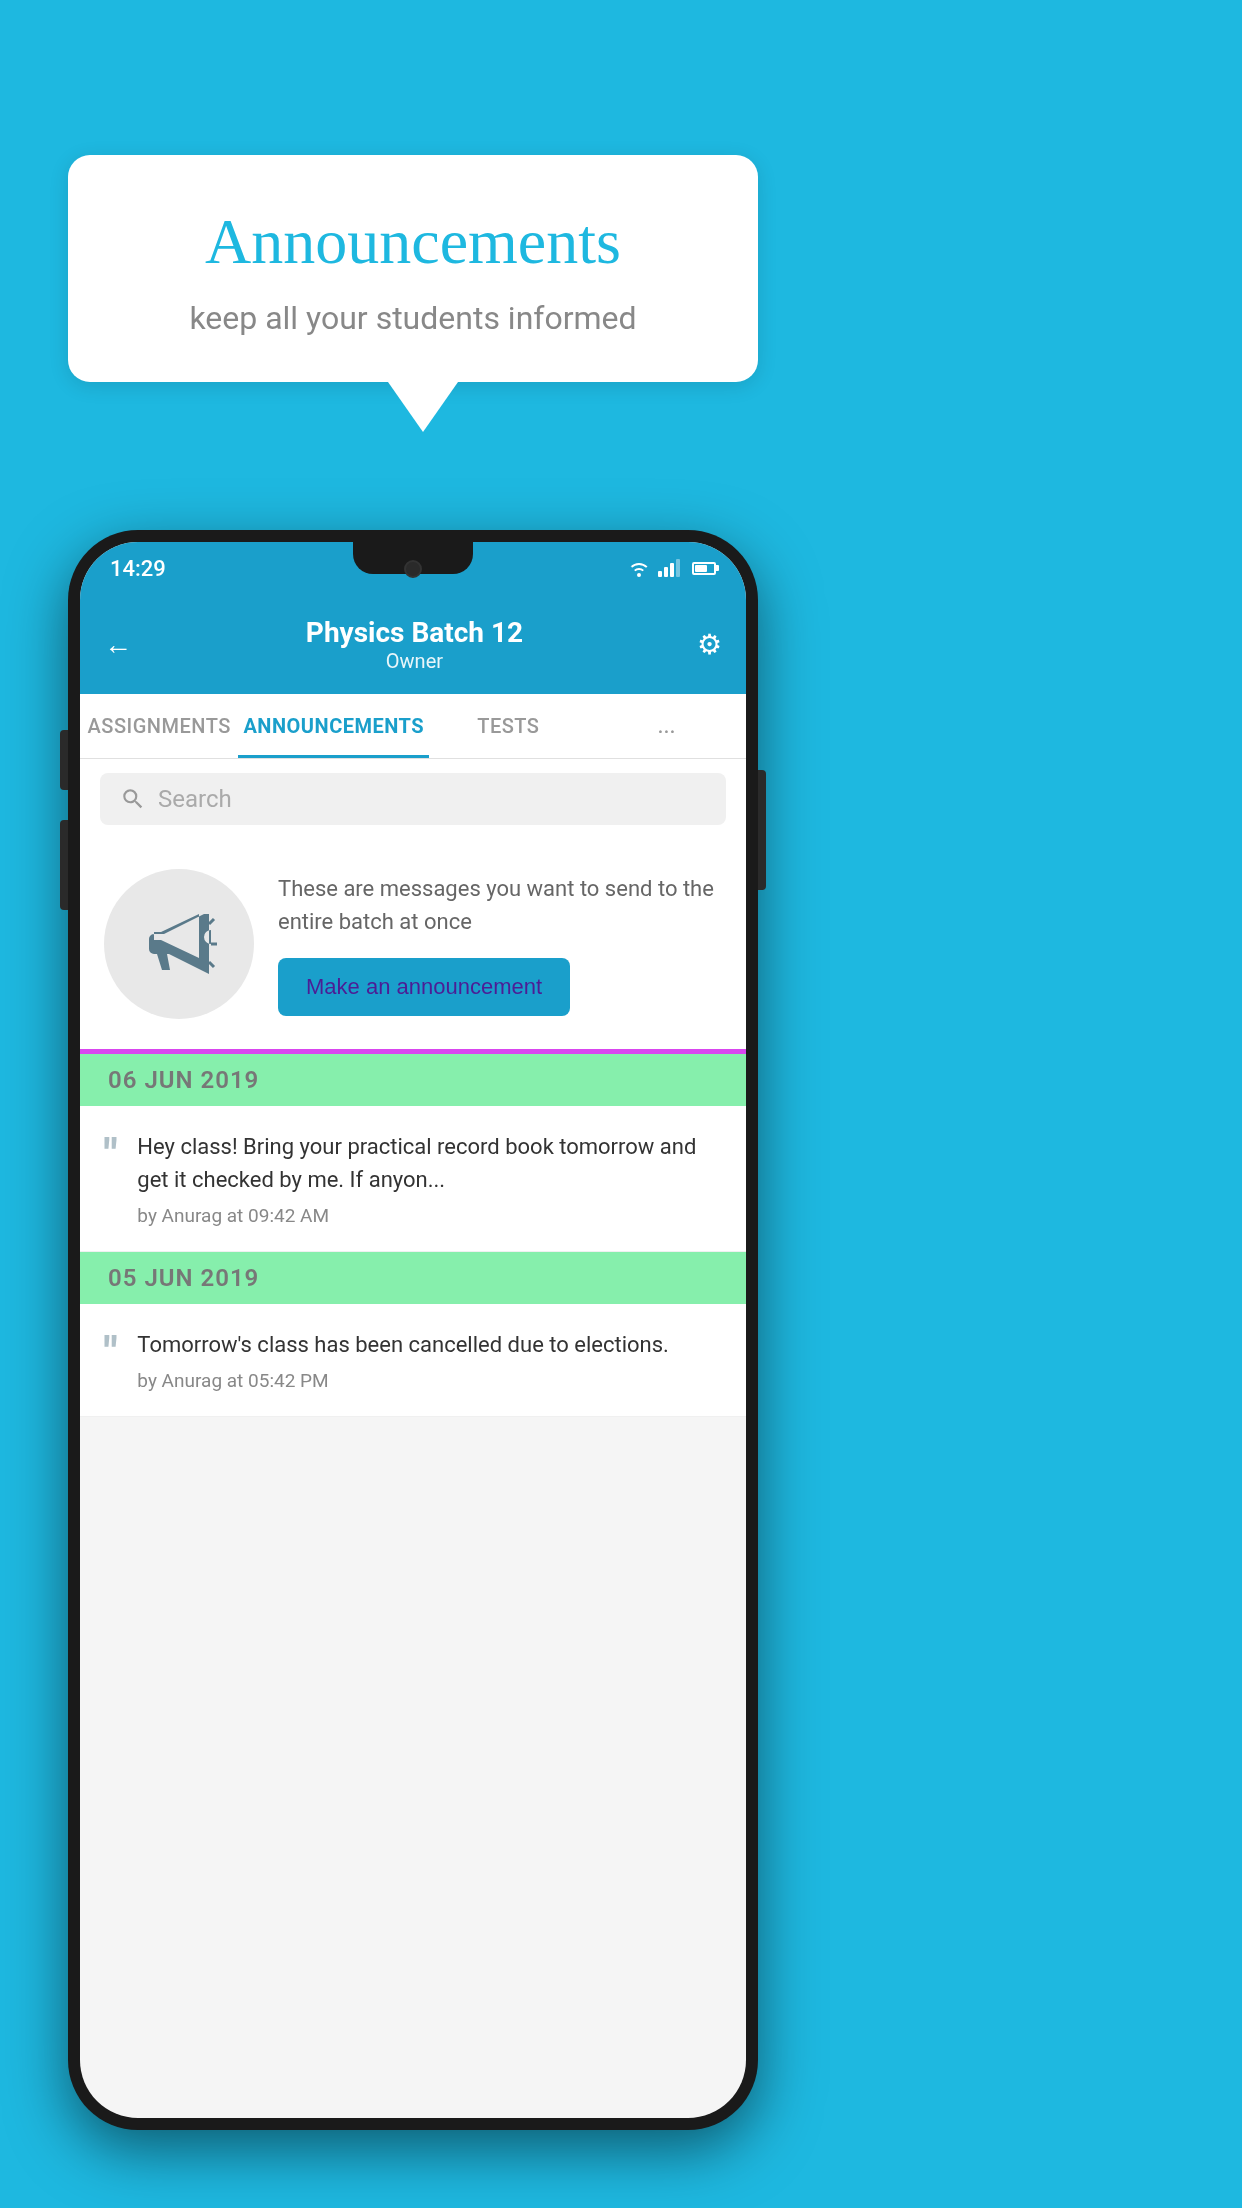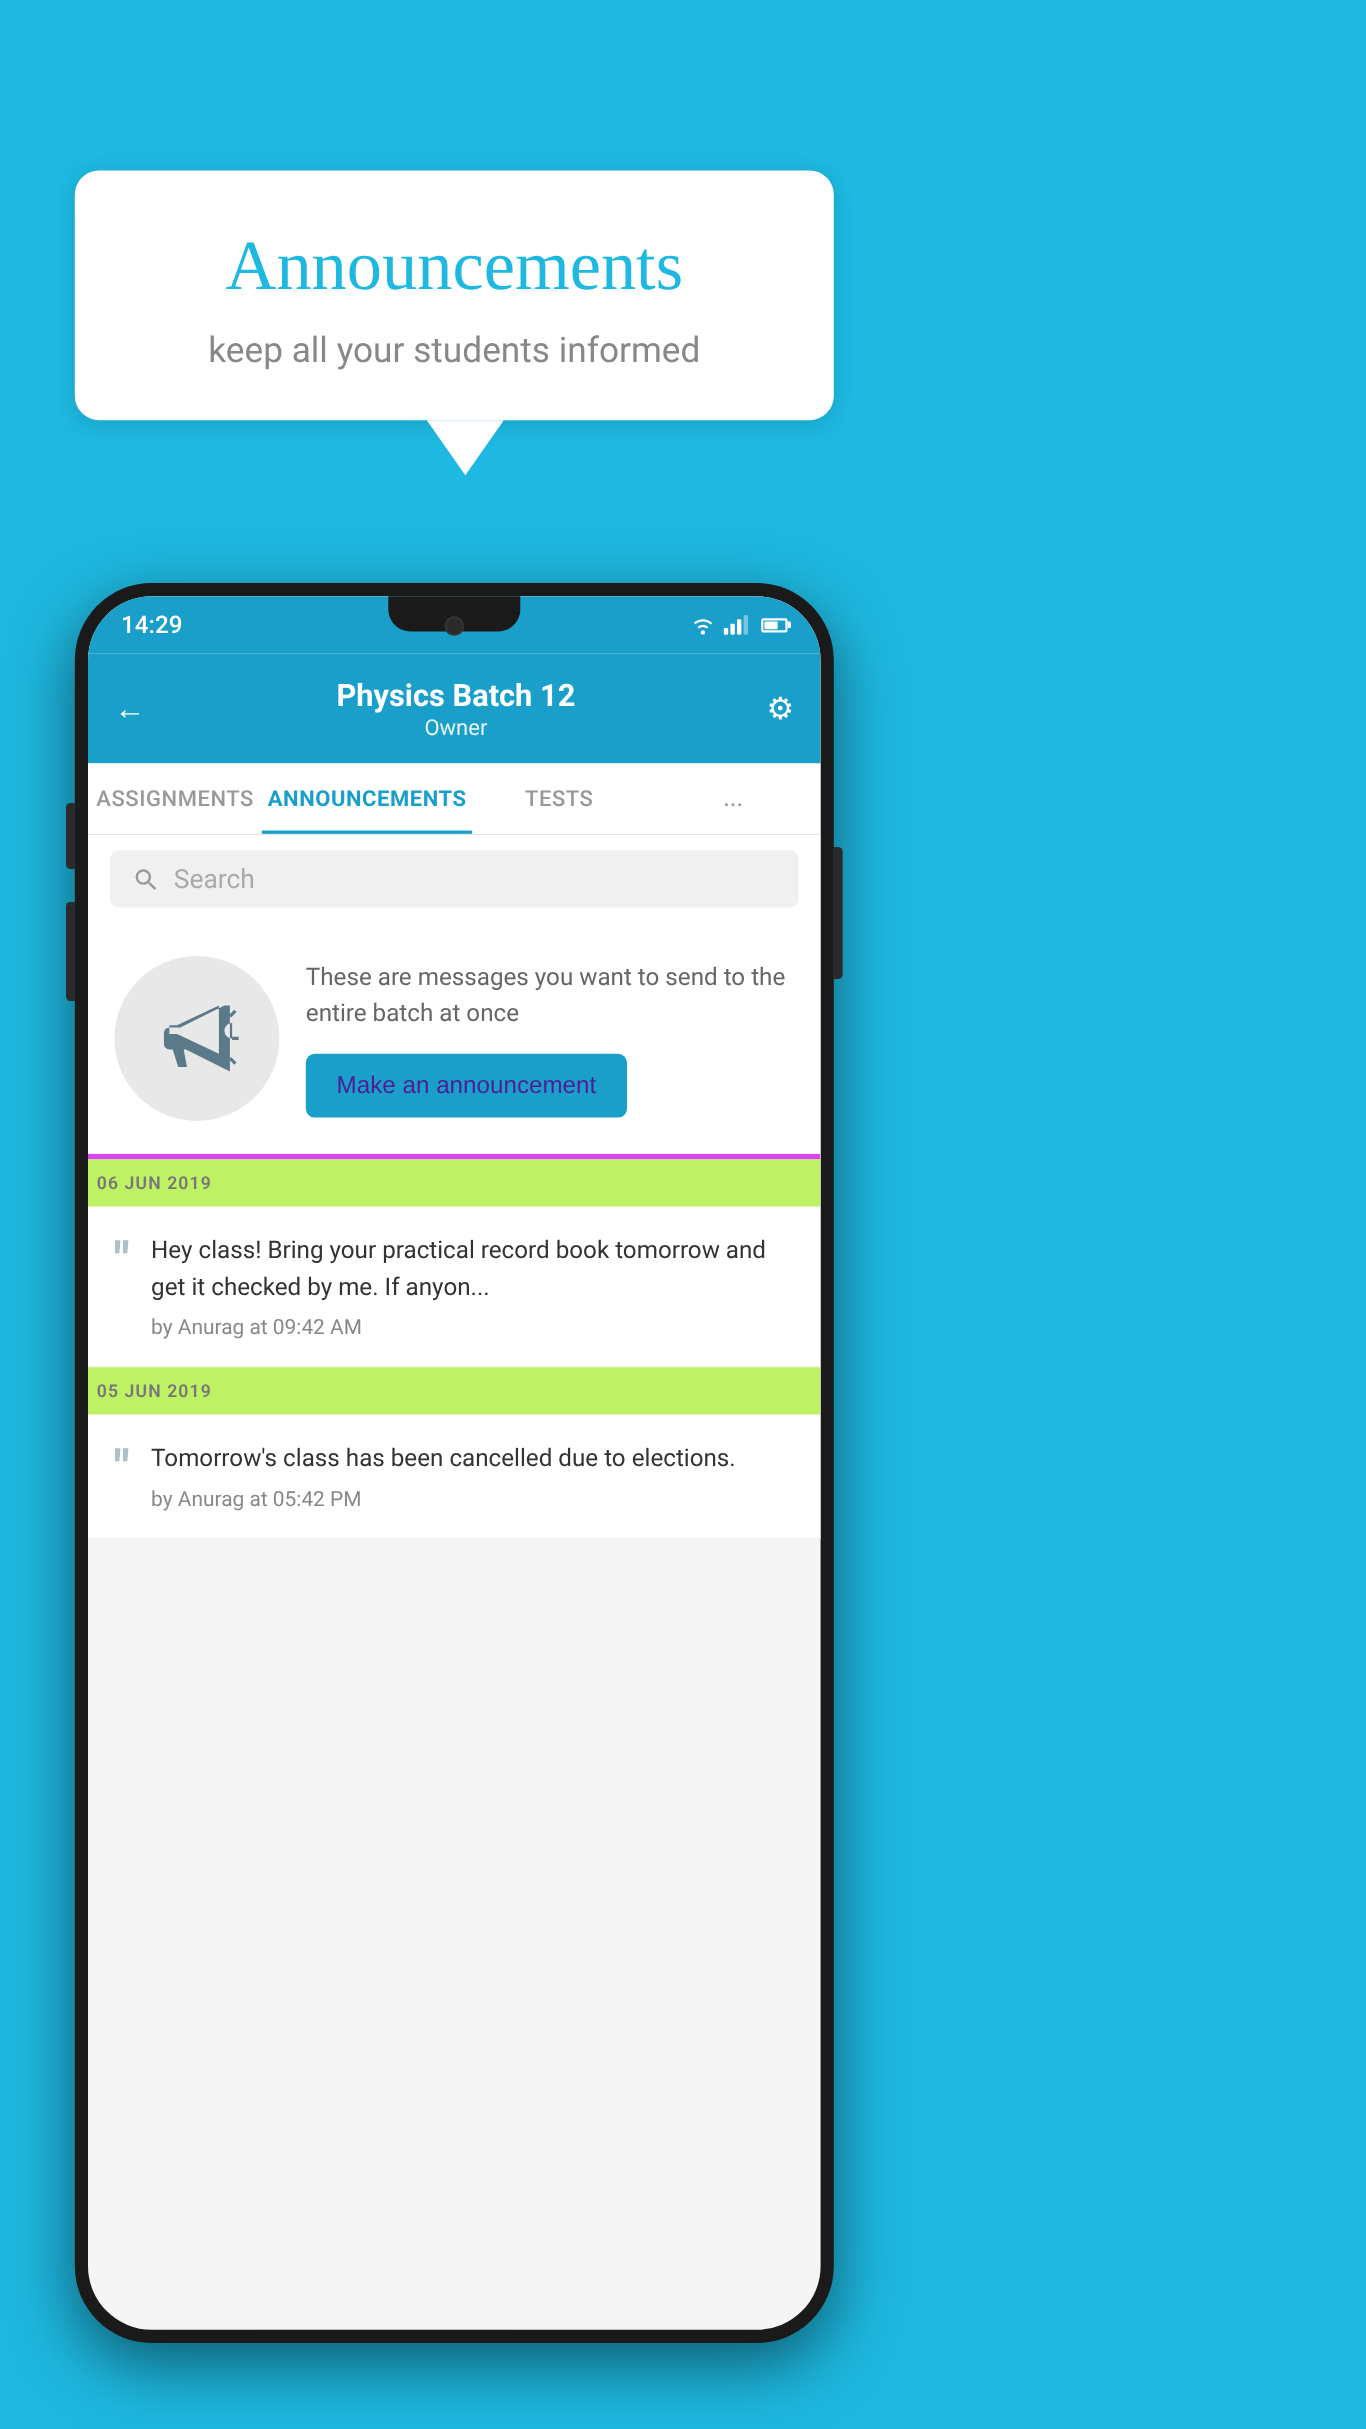--- a/index.html
+++ b/index.html
@@ -233,21 +233,21 @@
 
     
     .search-container {
       background: white;
       padding: 14px 20px;
     }
     .search-bar {
       background: #f0f0f0;
       border-radius: 8px;
       display: flex;
-      align-items: flex-end;
+      align-items: center;
       padding: 12px 20px;
       gap: 12px;
     }
     .search-text {
       font-size: 24px;
       color: #aaa;
     }
 
     
     .promo-card {
@@ -284,23 +284,23 @@
       border-radius: 8px;
       padding: 16px 28px;
       font-size: 22px;
       font-weight: 500;
       cursor: pointer;
       white-space: nowrap;
     }
 
     
     .date-separator {
-      background: #bef264;
-      padding: 12px 8px;
-      font-size: 16px;
+      background: #86efac;
+      padding: 12px 28px;
+      font-size: 24px;
       font-weight: 600;
       color: #777;
       letter-spacing: 1px;
     }
 
     
     .announcement-item {
       background: white;
       padding: 24px;
       display: flex;

